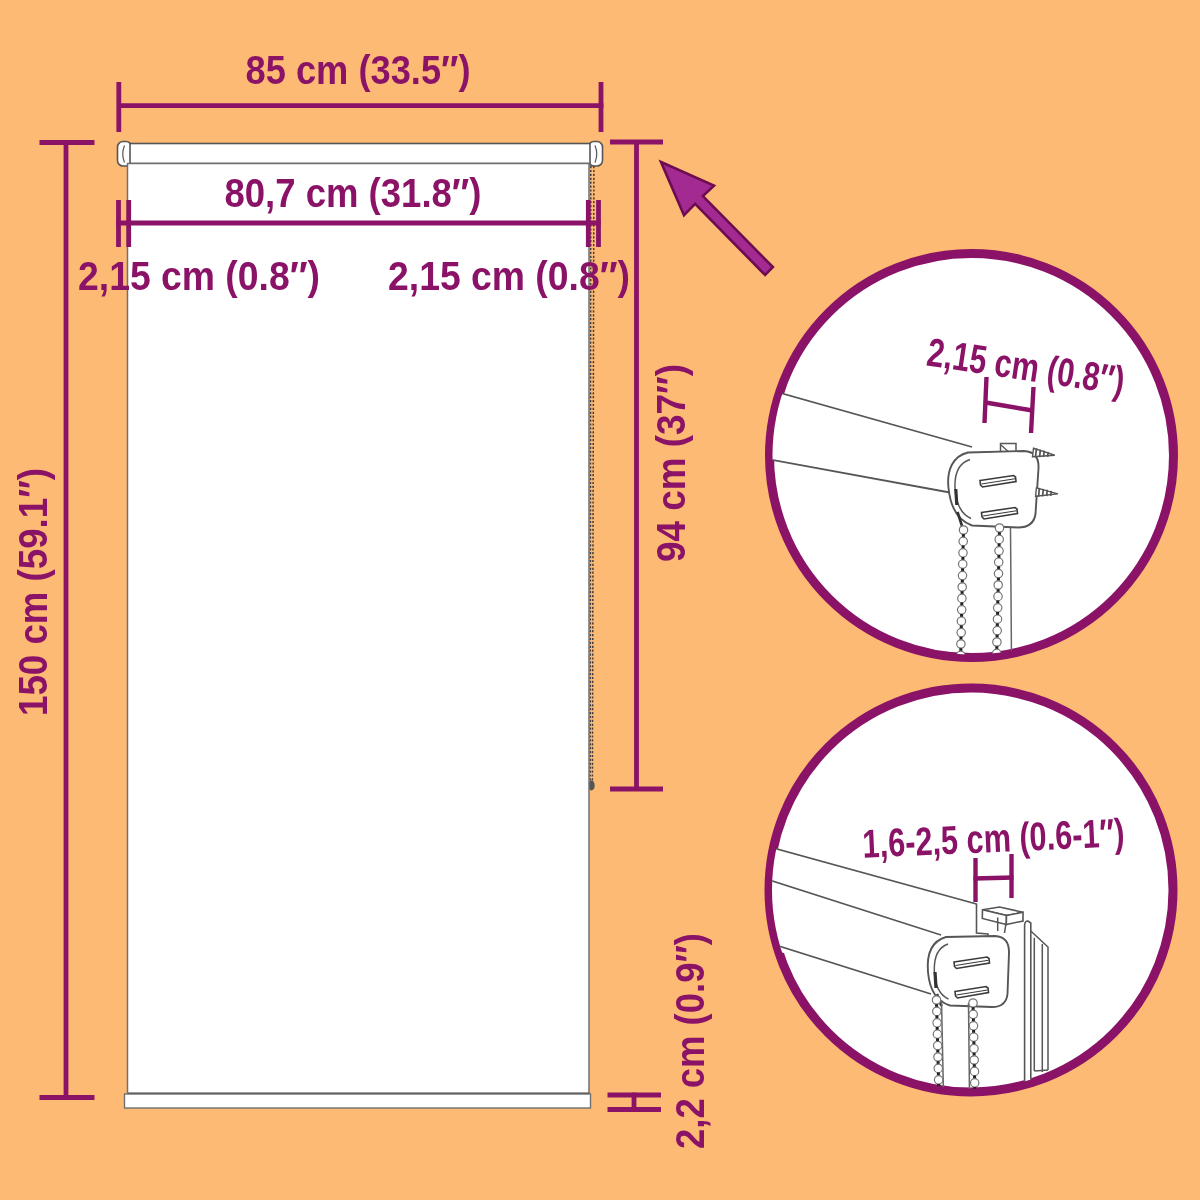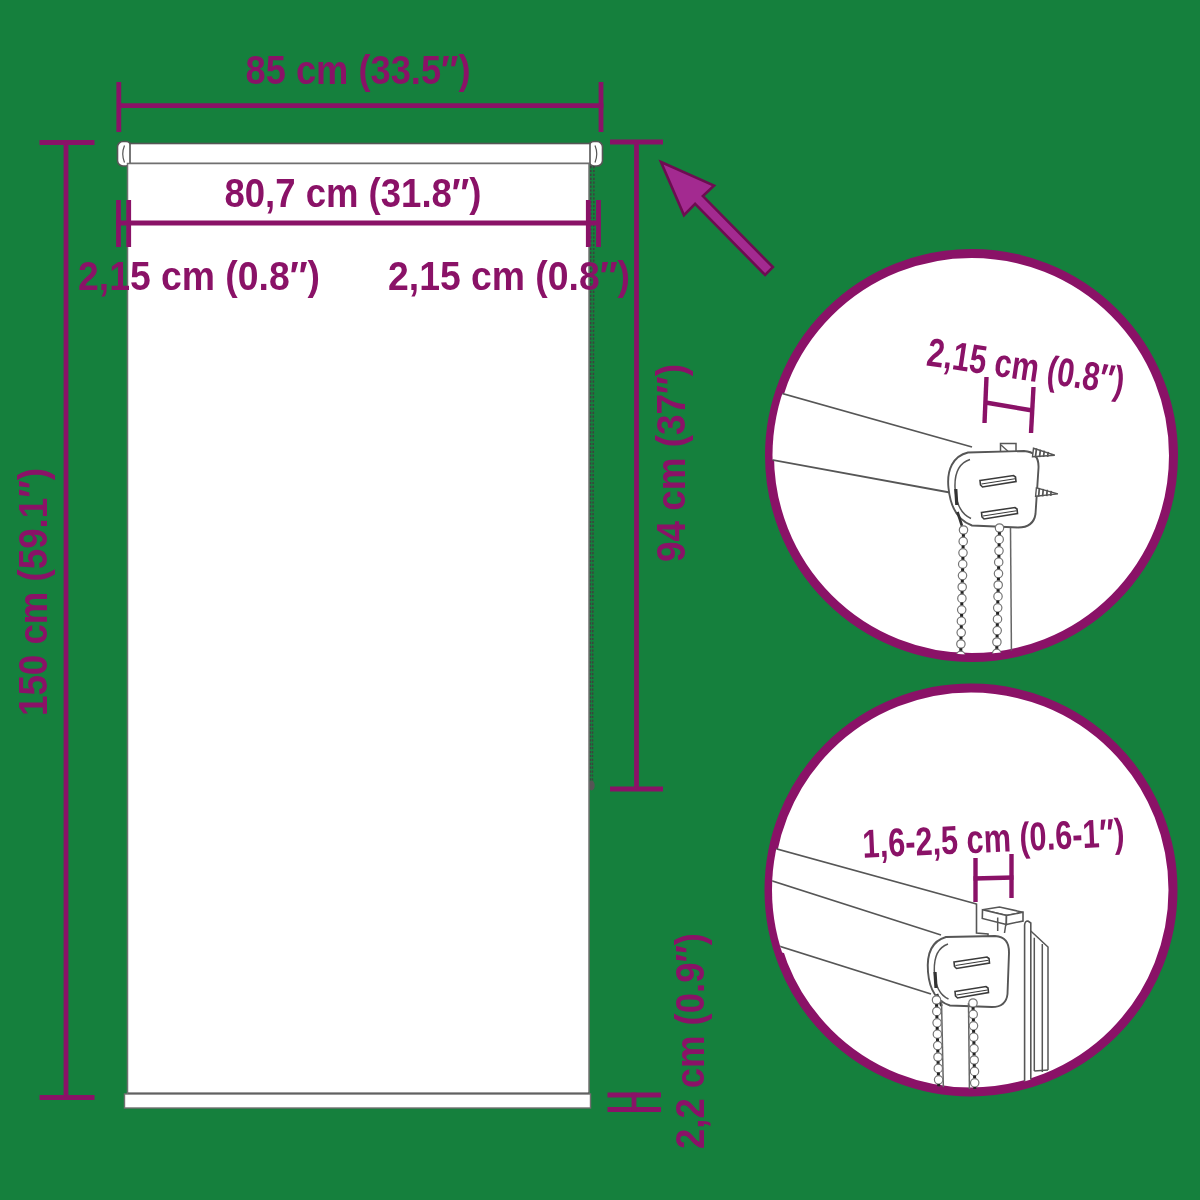--- a/index.html
+++ b/index.html
@@ -1,16 +1,16 @@
 <!DOCTYPE html>
 <html><head>
 <meta charset="utf-8">
 <style>
 html,body{margin:0;padding:0;background:#fff;}
-#canvas{position:relative;width:1200px;height:1200px;background:#15803d;}
+#canvas{position:relative;width:1200px;height:1200px;background:#fdba74;}
 text{font-family:"Liberation Sans",sans-serif;}
 </style>
 </head>
 <body>
 <div id="canvas">
 <svg width="1200" height="1200" viewBox="0 0 1200 1200">
 
 <g stroke="#8a1267" stroke-width="4.8">
         <line x1="118.8" y1="82" x2="118.8" y2="132"></line>
         <line x1="601" y1="82" x2="601" y2="132"></line>

